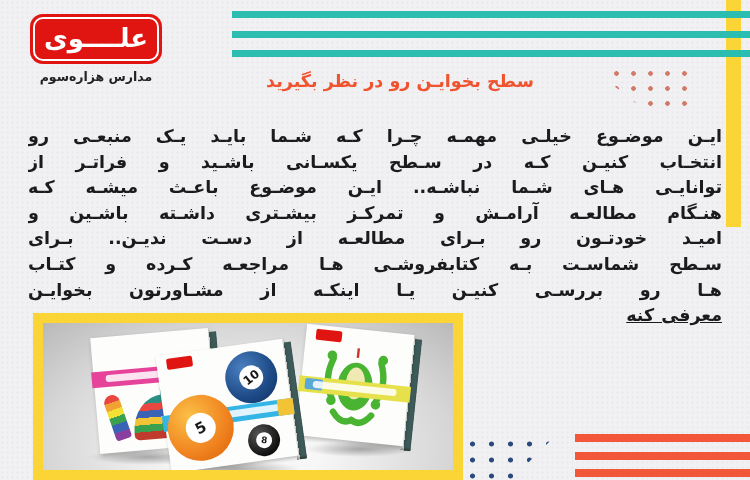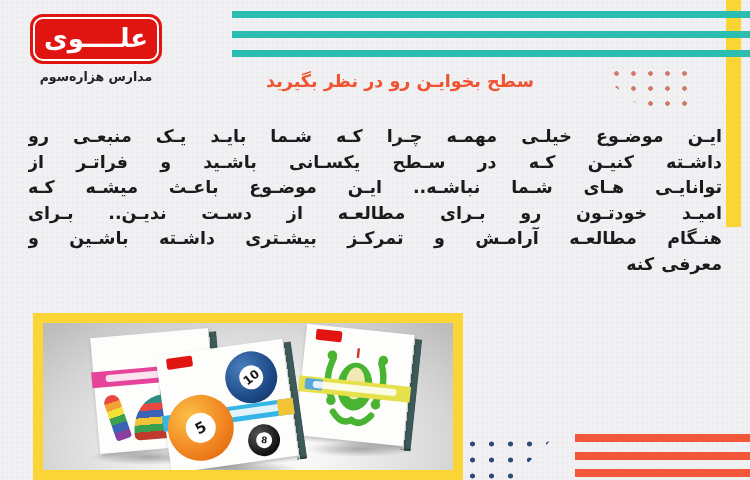--- a/index.html
+++ b/index.html
@@ -66,21 +66,21 @@
   }
   
   .body-text{
     position:absolute; right:28px; left:28px; top:112px; z-index:3;
     direction:rtl; color:#1b1b1d; font-weight:700; font-size:17.5px;margin-top:12px;
   }
   .body-line{
     line-height:25.6px; text-align:justify; text-align-last:justify;
     word-spacing:1px; white-space:nowrap; overflow:hidden;
   }
-  .body-line.last{ text-align:right; text-align-last:right; }
+  .body-line.last{ text-align:right; text-align-last:right;text-decoration:underline; }
   
   .photo-frame{
     position:absolute; left:33px; top:313px; width:430px; height:167px;
     border:10px solid #fbd435; z-index:2; background:#dcdcdc;
   }
   .photo{
     position:absolute; inset:0; overflow:hidden;
     background:radial-gradient(ellipse at 50% 85%, #f7f7f7 25%, #d6d6d6 70%, #b9b9b9 100%);
   }
   .book{ position:absolute; }
@@ -173,24 +173,26 @@
 
   <div class="logo">
     <span class="logo-text">علــــوی</span>
   </div>
   <div class="tagline">مدارس هزاره‌سوم</div>
 
   <div class="title">سطح بخوایـن رو در نظر بگیرید</div>
 
   <div class="body-text">
       <div class="body-line">ایـن موضـوع خیلـی مهمـه چـرا کـه شـما بایـد یـک منبعـی رو</div>
-      <div class="body-line">داشـته کنیـن کـه در سـطح یکسـانی باشـید و فراتـر از</div>
+      <div class="body-line">انتخـاب کنیـن کـه در سـطح یکسـانی باشـید و فراتـر از</div>
       <div class="body-line">توانایـی هـای شـما نباشـه.. ایـن موضـوع باعـث میشـه کـه</div>
+      <div class="body-line">هنـگام مطالعـه آرامـش و تمرکـز بیشـتری داشـته باشـین و</div>
       <div class="body-line">امیـد خودتـون رو بـرای مطالعـه از دسـت ندیـن.. بـرای</div>
-      <div class="body-line">هنـگام مطالعـه آرامـش و تمرکـز بیشـتری داشـته باشـین و</div>
+      <div class="body-line">سـطح شماسـت بـه کتابفروشـی هـا مراجعـه کـرده و کتـاب</div>
+      <div class="body-line">هـا رو بررسـی کنیـن یـا اینکـه از مشـاورتون بخوایـن</div>
       <div class="body-line last">معرفی کنه</div>
     </div>
 
   <div class="photo-frame">
     <div class="photo">
 
       <div class="shadow sh-left"></div>
       <div class="shadow sh-mid"></div>
       <div class="shadow sh-right"></div>
 

